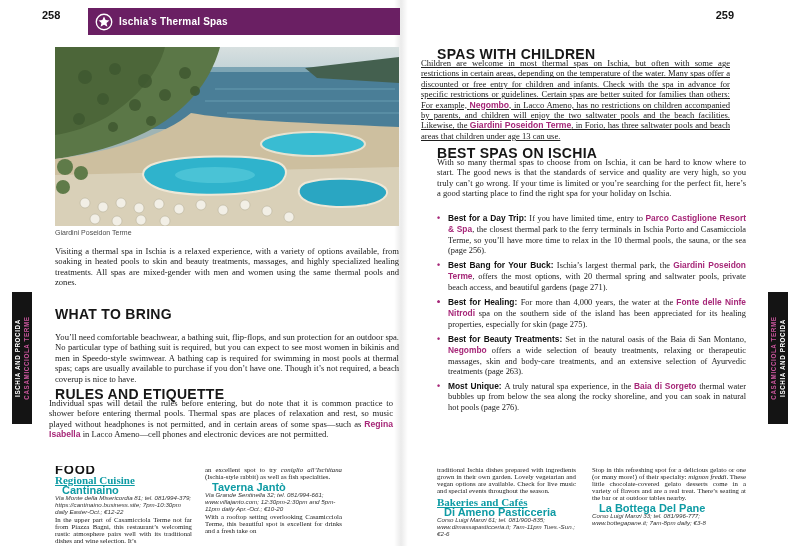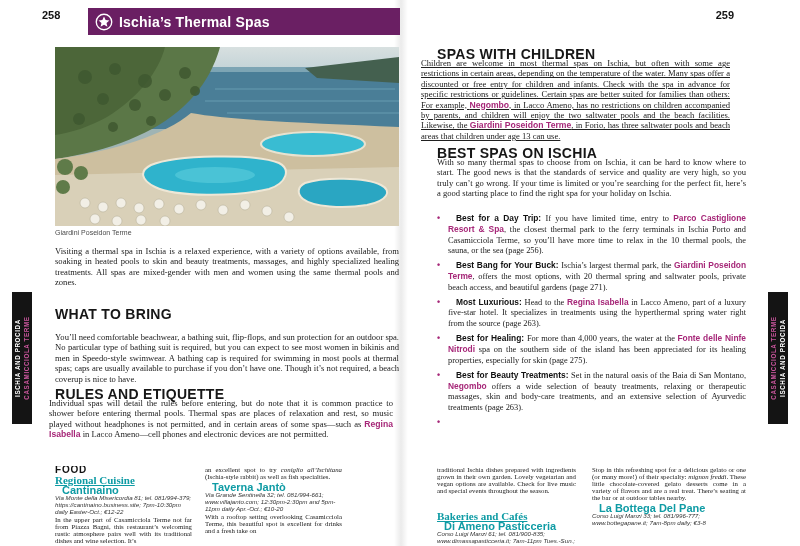--- a/index.html
+++ b/index.html
@@ -12,21 +12,21 @@
     background: linear-gradient(90deg, rgba(0,0,0,0) 0%, rgba(0,0,0,0.08) 50%, rgba(0,0,0,0) 100%); }
 
   .page-num { position: absolute; top: 9px; font-size: 11px; font-weight: bold; color: #141414; }
   #pn-left { left: 42px; }
   #pn-right { right: 66px; }
 
   .banner { position: absolute; left: 88px; top: 8px; width: 312px; height: 27px;
     background: var(--banner_purple, #6A1F63); display: flex; align-items: center;
     padding-left: 7px; gap: 6px; }
   .banner .star { width: 18px; height: 18px; flex: 0 0 auto; }
-  .banner-title { color: #fff; font-weight: bold; font-size: 14px; letter-spacing: .2px; }
+  .banner-title { color: #fff; font-weight: bold; font-size: 10px; letter-spacing: .2px; }
 
   .photo { position: absolute; left: 55px; top: 47px; width: 344px; height: 179px;
     overflow: hidden; background: #9fb4b4; }
   .photo svg { display: block; width: 100%; height: 100%; }
   .caption { position: absolute; left: 55px; top: 229px; font-size: 7px; color: #4a4a4a; }
 
   .body { margin: 0; font-family: "Liberation Serif", serif; font-size: 8.6px; line-height: 10.4px;
     color: #202020; text-align: justify; hyphens: auto; }
   p.body { position: absolute; }
   #intro   { left: 55px;  top: 246px; width: 344px; }
@@ -41,40 +41,40 @@
   #h-best     { left: 437px; top: 145px; }
   #p-best     { left: 437px; top: 157px; width: 309px; }
 
   #bullets { position: absolute; left: 437px; top: 213px; width: 309px; }
   .bullet-item { position: relative; padding-left: 11px; margin-bottom: 4px;
     font-family: "Liberation Serif", serif; font-size: 8.4px; line-height: 10.3px;
     color: #202020; text-align: justify; hyphens: auto; }
   .bullet-glyph { position: absolute; left: 0; top: 0; color: var(--magenta, #A62778);
     font-size: 9px; font-weight: bold; font-family: "Liberation Sans", sans-serif; }
 
-  .s-lead  { font-family: "Liberation Sans", sans-serif; font-weight: bold; color: #111; margin-left: 8px; }
+  .s-lead  { font-family: "Liberation Sans", sans-serif; font-weight: bold; color: #111; }
   .s-place { font-family: "Liberation Sans", sans-serif; font-weight: bold; color: var(--magenta, #A62778); }
   .s-it    { font-style: italic; }
 
   .tab { position: absolute; top: 292px; width: 20px; height: 132px; background: var(--tab_bg, #141414); }
   #tab-left  { left: 12px; }
   #tab-right { left: 768px; }
   .tab-rot { position: absolute; left: -56px; top: 56px; width: 132px; height: 20px;
     transform: rotate(-90deg); display: flex; flex-direction: column;
     align-items: center; justify-content: center; }
   .tab-line { font-size: 6.3px; font-weight: bold; letter-spacing: .6px; line-height: 9px; white-space: nowrap; }
   .tab-region { color: #ffffff; }
   .tab-town   { color: var(--tab_pink, #C9559C); }
 
   .fcol { position: absolute; top: 466px; height: 80px; overflow: hidden; }
   #fcol1 { left: 55px;  width: 137px; }
   #fcol2 { left: 205px; width: 137px; }
   #fcol3 { left: 437px; width: 139px; }
   #fcol4 { left: 592px; width: 154px; }
-  .food-kicker { font-size: 10px; font-weight: bold; letter-spacing: .8px; color: #111;
+  .food-kicker { font-size: 13px; font-weight: bold; letter-spacing: .8px; color: #111;
     margin: 0 0 1px 0; line-height: 8px; }
   .food-sub { font-family: "Liberation Serif", serif; font-size: 11px; font-weight: bold;
     color: var(--teal, #0E9BA4); margin: 0 0 1px 0; line-height: 10px; text-decoration: underline; }
   .venue-name { font-size: 11px; font-weight: bold; color: var(--teal, #0E9BA4);
     margin: 1px 0 1px 7px; line-height: 8px; }
   .venue-info { font-style: italic; font-size: 6.2px; line-height: 6.8px; color: #333;
     margin: 0 0 1px 0; }
   .food-body { font-family: "Liberation Serif", serif; font-size: 6.8px; line-height: 7px;
     color: #202020; text-align: justify; margin: 0; hyphens: auto; }
 </style>
@@ -174,53 +174,53 @@
   <div class="bullet-item">
     <span class="bullet-glyph">•</span>
     <span><span class="s-lead">Best for a Day Trip: </span><span>If you have limited time, entry to </span><span class="s-place">Parco Castiglione Resort &amp; Spa</span><span>, the closest thermal park to the ferry terminals in Ischia Porto and Casamicciola Terme, so you’ll have more time to relax in the 10 thermal pools, the sauna, or the sea (page 256).</span></span>
   </div>
   <div class="bullet-item">
     <span class="bullet-glyph">•</span>
     <span><span class="s-lead">Best Bang for Your Buck: </span><span>Ischia’s largest thermal park, the </span><span class="s-place">Giardini Poseidon Terme</span><span>, offers the most options, with 20 thermal spring and saltwater pools, private beach access, and beautiful gardens (page 271).</span></span>
   </div>
   <div class="bullet-item">
     <span class="bullet-glyph">•</span>
-    <span><span class="s-lead">Most Luxurious: </span><span>Head to the </span><span class="s-place">Regina Isabella</span><span> in Lacco Ameno, part of a luxury five-star hotel. It specializes in treatments using the hyperthermal spring water right from the source (page 263).</span></span>
   </div>
   <div class="bullet-item">
     <span class="bullet-glyph">•</span>
     <span><span class="s-lead">Best for Healing: </span><span>For more than 4,000 years, the water at the </span><span class="s-place">Fonte delle Ninfe Nitrodi</span><span> spa on the southern side of the island has been appreciated for its healing properties, especially for skin (page 275).</span></span>
   </div>
   <div class="bullet-item">
     <span class="bullet-glyph">•</span>
     <span><span class="s-lead">Best for Beauty Treatments: </span><span>Set in the natural oasis of the Baia di San Montano, </span><span class="s-place">Negombo</span><span> offers a wide selection of beauty treatments, relaxing or therapeutic massages, skin and body-care treatments, and an extensive selection of Ayurvedic treatments (page 263).</span></span>
   </div>
   <div class="bullet-item">
     <span class="bullet-glyph">•</span>
+    <span><span class="s-lead">Most Unique: </span><span>A truly natural spa experience, in the </span><span class="s-place">Baia di Sorgeto</span><span> thermal water bubbles up from below the sea along the rocky shoreline, and you can soak in natural hot pools (page 276).</span></span>
   </div>
 </div>
 
 <div class="fcol" id="fcol1">
   <h4 class="food-kicker">FOOD</h4>
   <h5 class="food-sub">Regional Cuisine</h5>
   <div class="venue-name">Cantinaino</div>
   <p class="venue-info">Via Monte della Misericordia 81; tel. 081/994-379; https://cantinaino.business.site; 7pm-10:30pm daily Easter-Oct.; €12-22</p>
   <p class="food-body">In the upper part of Casamicciola Terme not far from Piazza Bagni, this restaurant’s welcoming rustic atmosphere pairs well with its traditional dishes and wine selection. It’s</p>
 </div>
 
 <div class="fcol" id="fcol2">
   <p class="food-body"><span>an excellent spot to try </span><span class="s-it">coniglio all’Ischitana</span><span> (Ischia-style rabbit) as well as fish specialties.</span></p>
   <div class="venue-name" style="margin-top:3px">Taverna Jantò</div>
   <p class="venue-info">Via Grande Sentinella 32; tel. 081/994-661; www.villajanto.com; 12:30pm-2:30pm and 5pm-11pm daily Apr.-Oct.; €10-20</p>
   <p class="food-body">With a rooftop setting overlooking Casamicciola Terme, this beautiful spot is excellent for drinks and a fresh take on</p>
 </div>
 
 <div class="fcol" id="fcol3">
   <p class="food-body">traditional Ischia dishes prepared with ingredients grown in their own garden. Lovely vegetarian and vegan options are available. Check for live music and special events throughout the season.</p>
-  <h5 class="food-sub" style="margin-top:17px">Bakeries and Cafés</h5>
+  <h5 class="food-sub" style="margin-top:3px">Bakeries and Cafés</h5>
   <div class="venue-name">Di Ameno Pasticceria</div>
   <p class="venue-info">Corso Luigi Manzi 61; tel. 081/900-835; www.dimassapasticceria.it; 7am-11pm Tues.-Sun.; €2-6</p>
 </div>
 
 <div class="fcol" id="fcol4">
   <p class="food-body"><span>Stop in this refreshing spot for a delicious gelato or one (or many more!) of their specialty: </span><span class="s-it">mignon freddi</span><span>. These little chocolate-covered gelato desserts come in a variety of flavors and are a real treat. There’s seating at the bar or at outdoor tables nearby.</span></p>
   <div class="venue-name" style="margin-top:3px">La Bottega Del Pane</div>
   <p class="venue-info">Corso Luigi Manzi 33; tel. 081/996-777; www.bottegapane.it; 7am-8pm daily; €3-8</p>
 </div>
 

